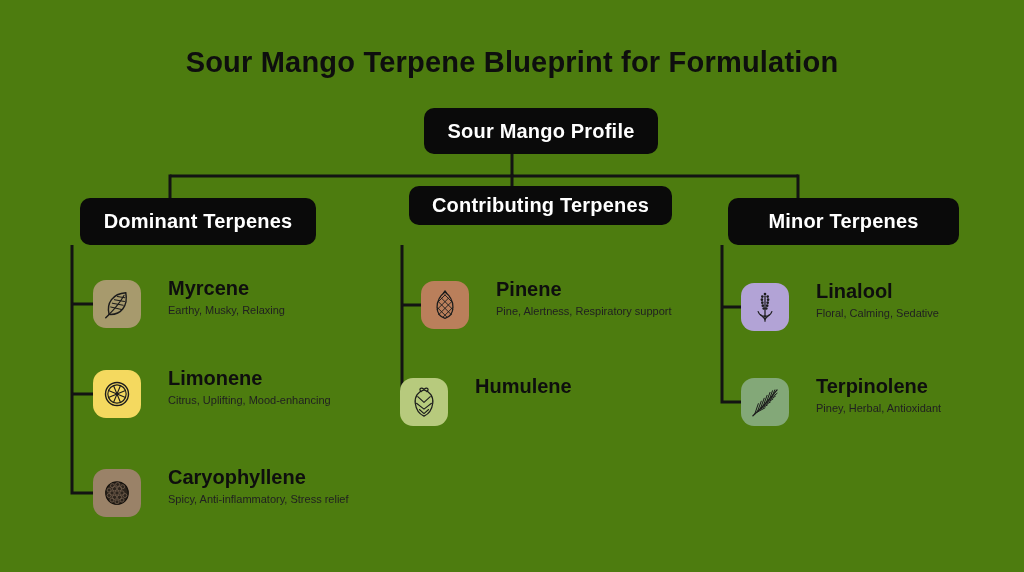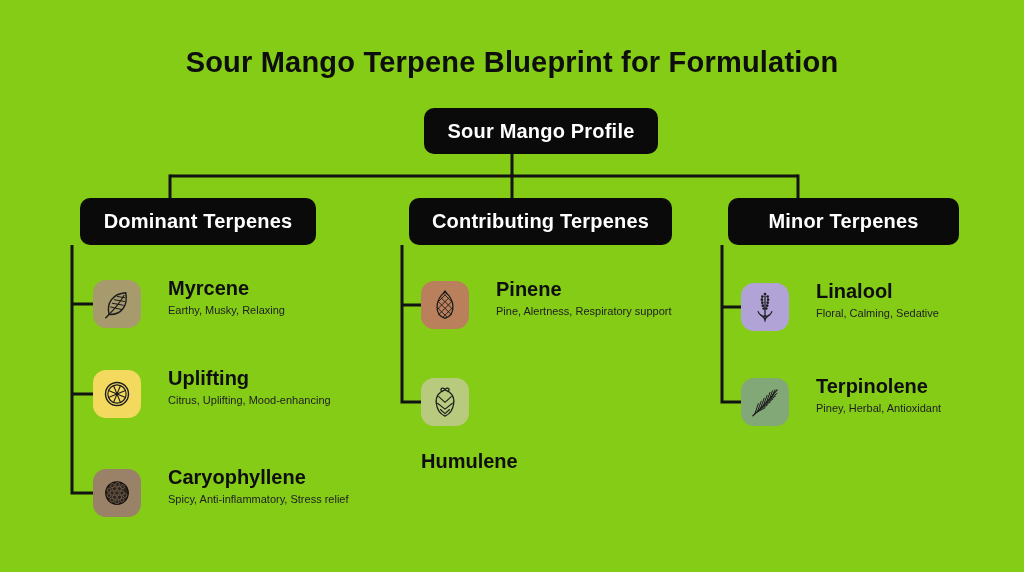--- a/index.html
+++ b/index.html
@@ -1,49 +1,49 @@
 <!DOCTYPE html>
 <html><head>
 <meta charset="utf-8">
 <style>
   html,body { margin:0; padding:0; background:#ffffff; }
   .page {
-    position:relative; width:1024px; height:572px; background:#84cc16;
+    position:relative; width:1024px; height:572px; background:#4d7c0f;
     font-family:"Liberation Sans", sans-serif; overflow:hidden;
   }
   .title {
     position:absolute; left:0; right:0; top:46px; text-align:center;
     font-size:29px; font-weight:700; color:#0e0e0e; letter-spacing:.2px;
   }
   .node {
     position:absolute; display:flex; align-items:center; justify-content:center;
     color:#ffffff; border-radius:10px; font-size:20px; font-weight:700;
     letter-spacing:.2px; white-space:nowrap;margin-left:28px;
   }
   .root            { left:396px; top:108px; width:234px; height:46px; }
   .cat-dominant    { left:52px;  top:198px; width:236px; height:47px; }
-  .cat-contributing{ left:381px; top:198px; width:263px; height:47px; }
+  .cat-contributing{ left:381px; top:186px; width:263px; height:39px; }
   .cat-minor       { left:700px; top:198px; width:231px; height:47px; }
   svg.lines { position:absolute; left:0; top:0; }
   .item { position:absolute; display:flex; gap:27px; align-items:flex-start; }
   .tile {
     width:48px; height:48px; border-radius:13px; flex:0 0 auto;
     display:flex; align-items:center; justify-content:center;
   }
   .itext { margin-top:-4px; }
   .iname { font-size:20px; font-weight:700; color:#0e0e0e; line-height:1.2; }
   .idesc { font-size:11px; color:#212121; line-height:1.3; margin-top:3px; }
   .w-left  .idesc { width:212px; }
   .w-mid   .idesc { width:190px; }
   .w-right .idesc { width:165px; }
   .it-myrcene       { left:93px;  top:280px; }
   .it-limonene      { left:93px;  top:370px; }
   .it-caryophyllene { left:93px;  top:469px; }
   .it-pinene        { left:421px; top:281px; }
-  .it-humulene      { left:421px; top:378px;flex-direction:column; }
+  .it-humulene      { left:400px; top:378px; }
   .it-linalool      { left:741px; top:283px; }
   .it-terpinolene   { left:741px; top:378px; }
   .tile svg { display:block; }
 </style>
 </head>
 <body>
 
 <div class="page">
 
   <div class="title">Sour Mango Terpene Blueprint for Formulation</div>
@@ -109,21 +109,21 @@
             <path d="M24 24 L13.8 28.2"></path>
           <path d="M24 24 L13.8 19.8"></path>
             <path d="M24 24 L19.8 13.8"></path>
           <path d="M24 24 L28.2 13.8"></path>
             <path d="M24 24 L34.2 19.8"></path>
         </g>
         <circle cx="24" cy="24" r="1.7" fill="#1c1c1c" stroke="none"></circle>
       </svg>
     </div>
     <div class="itext">
-      <div class="iname">Uplifting</div>
+      <div class="iname">Limonene</div>
       <div class="idesc">Citrus, Uplifting, Mood-enhancing</div>
     </div>
   </div>
 
   <div class="item it-caryophyllene w-left">
     <div class="tile" style="background: rgb(154, 130, 104);">
       <svg width="40" height="40" viewBox="0 0 48 48" fill="none">
         <circle cx="24" cy="24" r="13.5" fill="#2d251d" stroke="#15110d" stroke-width="1.5"></circle>
         <g stroke="#6b5948" stroke-width="1.1" fill="none">
           <circle cx="24" cy="24" r="2.6"></circle>

